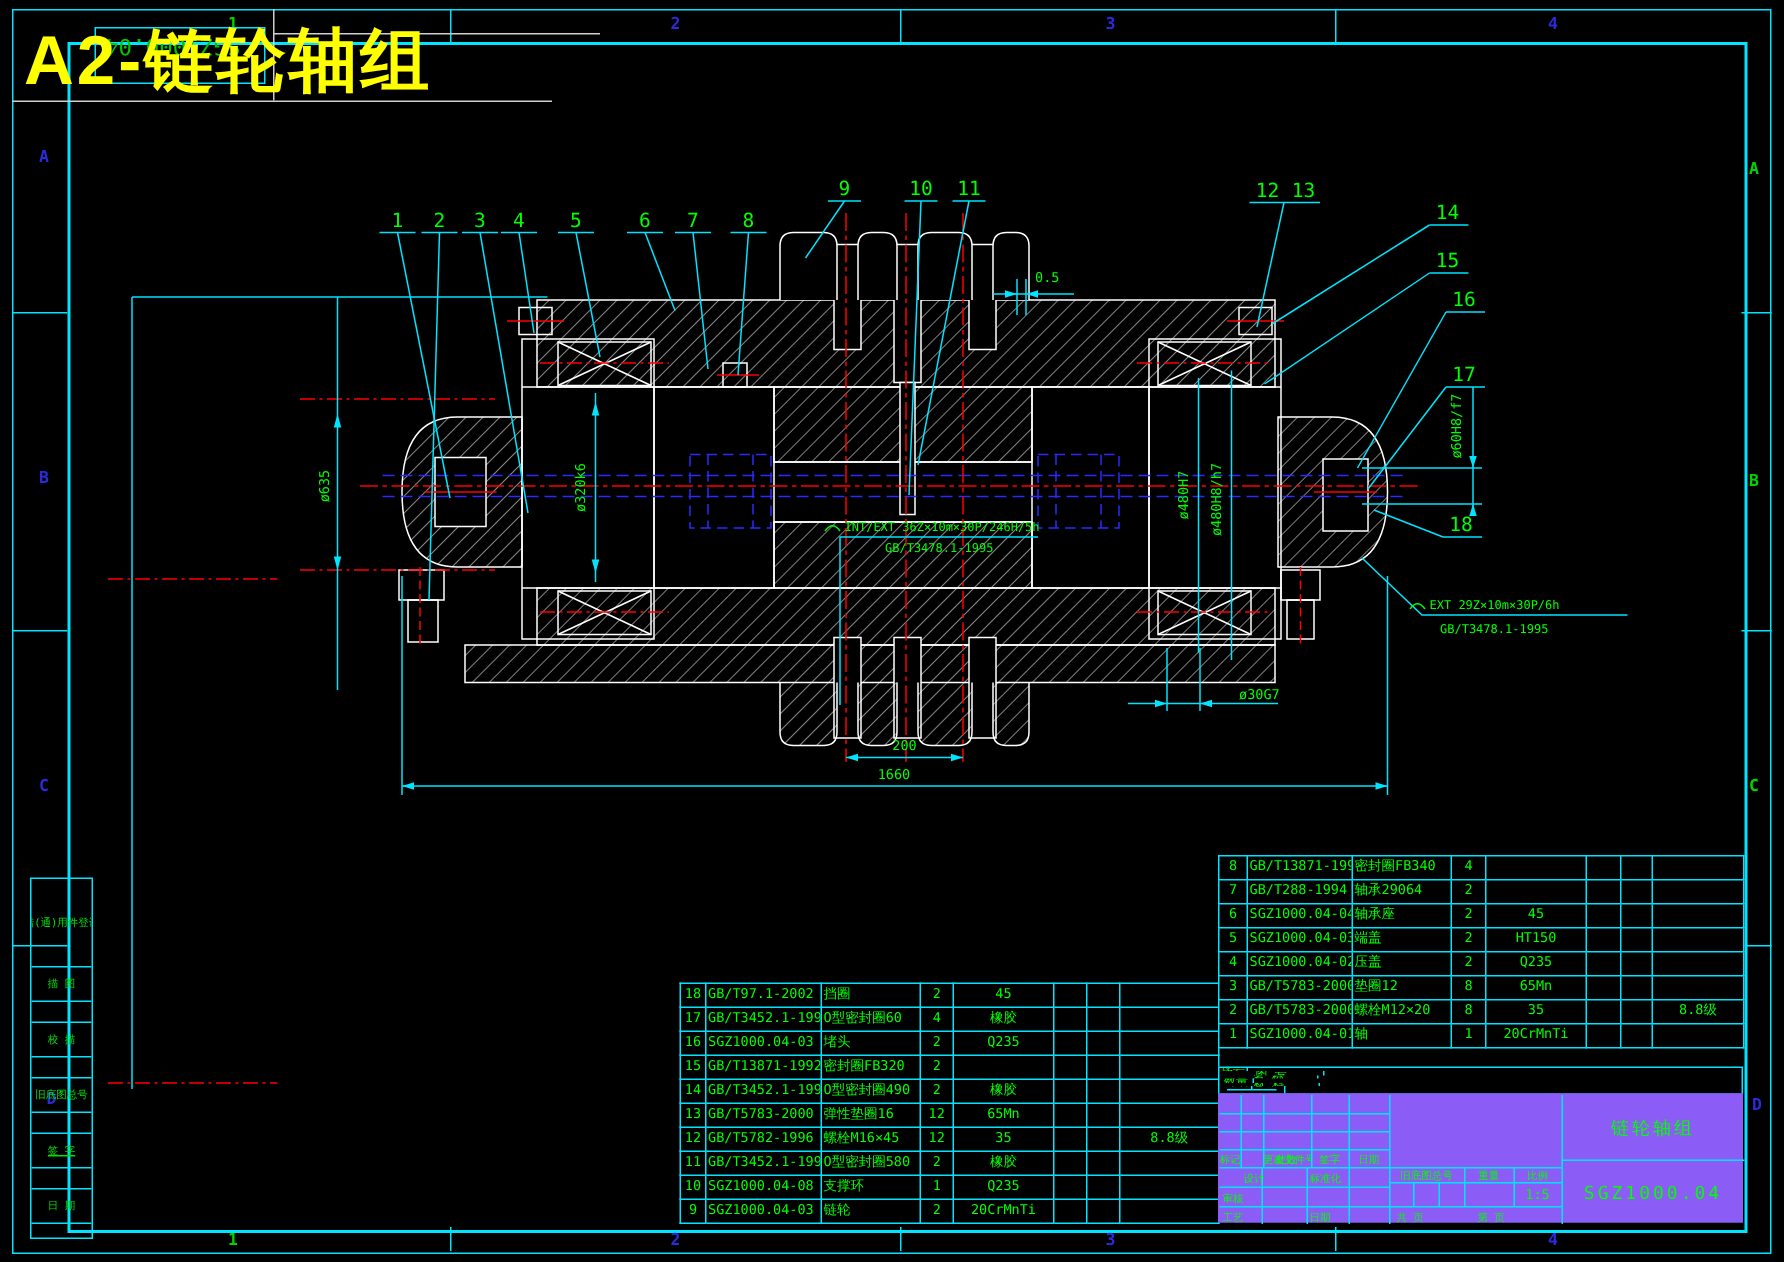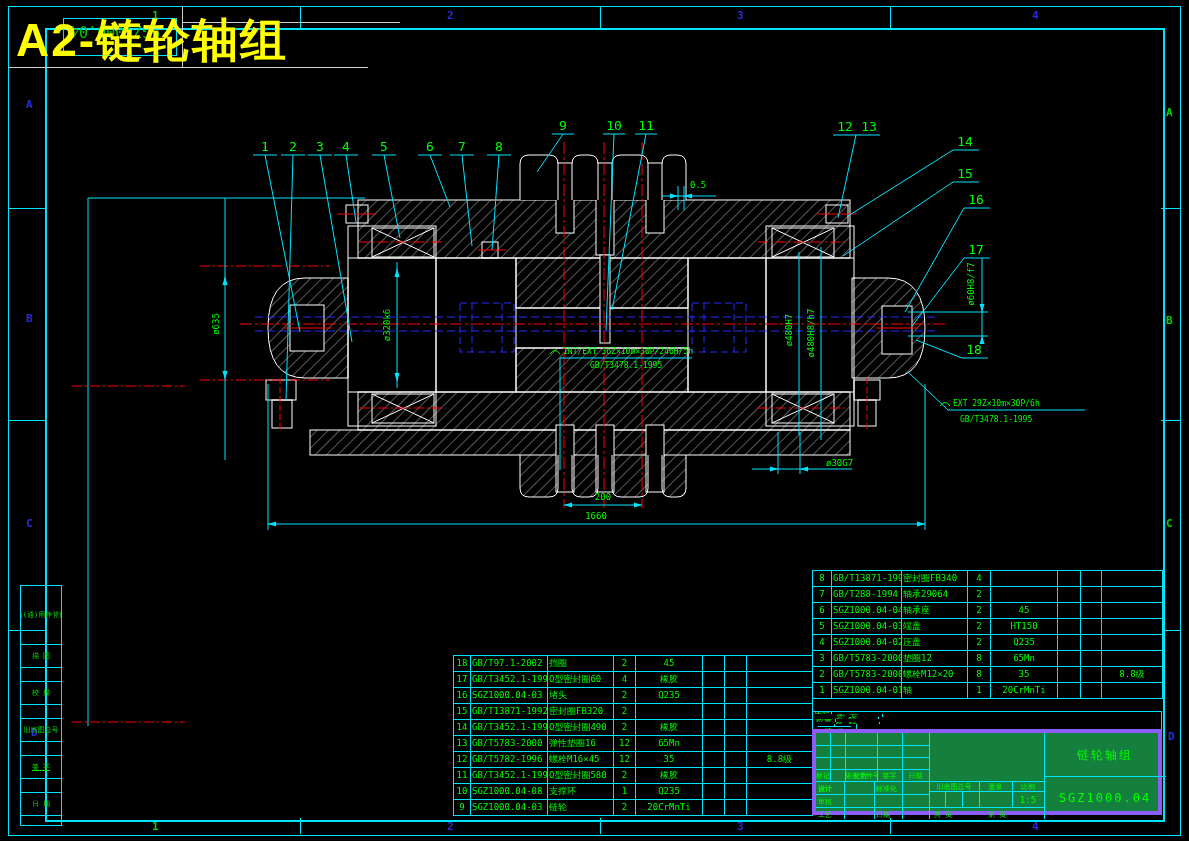--- a/index.html
+++ b/index.html
@@ -24,22 +24,22 @@
          font-size:8px;box-sizing:border-box;flex-direction:column;}
   .hdrow .hc{border-right:1px solid #00e5ff;display:flex;align-items:center;justify-content:center;
              overflow:hidden;white-space:nowrap;box-sizing:border-box;}
   .hdrow .hc:last-child{border-right:none;}
   .wcell{display:flex;flex-direction:column;}
   .wcell .t{display:flex;flex:1;border-bottom:1px solid #00e5ff;}
   .wcell .t div{flex:1;display:flex;align-items:center;justify-content:center;border-right:1px solid #00e5ff;}
   .wcell .t div:last-child{border-right:none;}
   .wcell .b{flex:1;display:flex;align-items:center;justify-content:center;}
   
-  #tblock{position:absolute;left:812px;top:729px;width:350px;height:86px;border:4px solid #8b5cf6;
-          box-sizing:border-box;color:#00ff00;background:#15803d;}
+  #tblock{position:absolute;left:812px;top:729px;width:350px;height:86px;border:1px solid #8b5cf6;
+          box-sizing:border-box;color:#00ff00;background:#8b5cf6;}
   #tblock .ln{position:absolute;background:#00e5ff;}
   #tblock .lb{position:absolute;font-size:7px;color:#00ff00;white-space:nowrap;overflow:hidden;}
   #tblock .big{font-size:12px;letter-spacing:2px;}
   
   #lstrip{position:absolute;left:20px;top:585px;width:42px;border:1px solid #00e5ff;box-sizing:border-box;}
   #lstrip .cell{border-bottom:1px solid #00e5ff;color:#00e000;font-size:7px;display:flex;
                 align-items:center;justify-content:center;overflow:hidden;white-space:nowrap;}
   #lstrip .cell:last-child{border-bottom:none;}
   
   #techreq{position:absolute;left:226px;top:648px;color:#00ff00;}
@@ -593,21 +593,21 @@
     <div class="lb" style="left:14px;top:38px;width:15px;text-align:center;padding-left:23px;">处数</div>
     <div class="lb" style="left:29px;top:38px;width:32px;text-align:center;">更改文件号</div>
     <div class="lb" style="left:61px;top:38px;width:25px;text-align:center;">签字</div>
     <div class="lb" style="left:86px;top:38px;width:27px;text-align:center;">日期</div>
 
     <div class="ln" style="left:0;top:61px;width:113px;height:1px;"></div>
     <div class="ln" style="left:0;top:74px;width:113px;height:1px;"></div>
     <div class="ln" style="left:28px;top:48px;width:1px;height:38px;"></div>
     <div class="ln" style="left:58px;top:48px;width:1px;height:38px;"></div>
     <div class="ln" style="left:86px;top:48px;width:1px;height:38px;"></div>
-    <div class="lb" style="left:2px;top:51px;font-weight:bold;">设计</div>
+    <div class="lb" style="left:16px;top:51px;">设计</div>
     <div class="lb" style="left:2px;top:64px;">审核</div>
     <div class="lb" style="left:2px;top:77px;">工艺</div>
     <div class="lb" style="left:60px;top:51px;">标准化</div>
     <div class="lb" style="left:60px;top:77px;">日期</div>
 
     <div class="ln" style="left:113px;top:48px;width:115px;height:1px;"></div>
     <div class="ln" style="left:113px;top:58px;width:115px;height:1px;"></div>
     <div class="ln" style="left:113px;top:74px;width:115px;height:1px;"></div>
     <div class="ln" style="left:163px;top:48px;width:1px;height:26px;"></div>
     <div class="ln" style="left:196px;top:48px;width:1px;height:26px;"></div>

